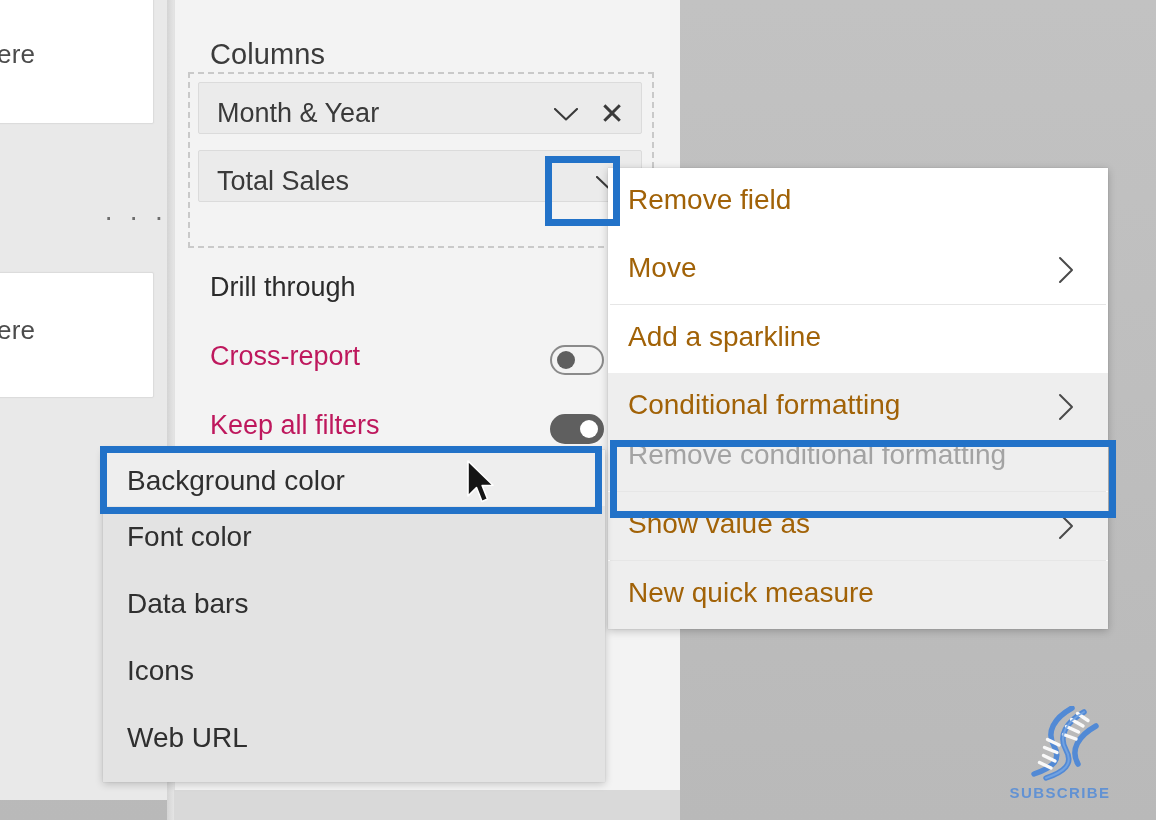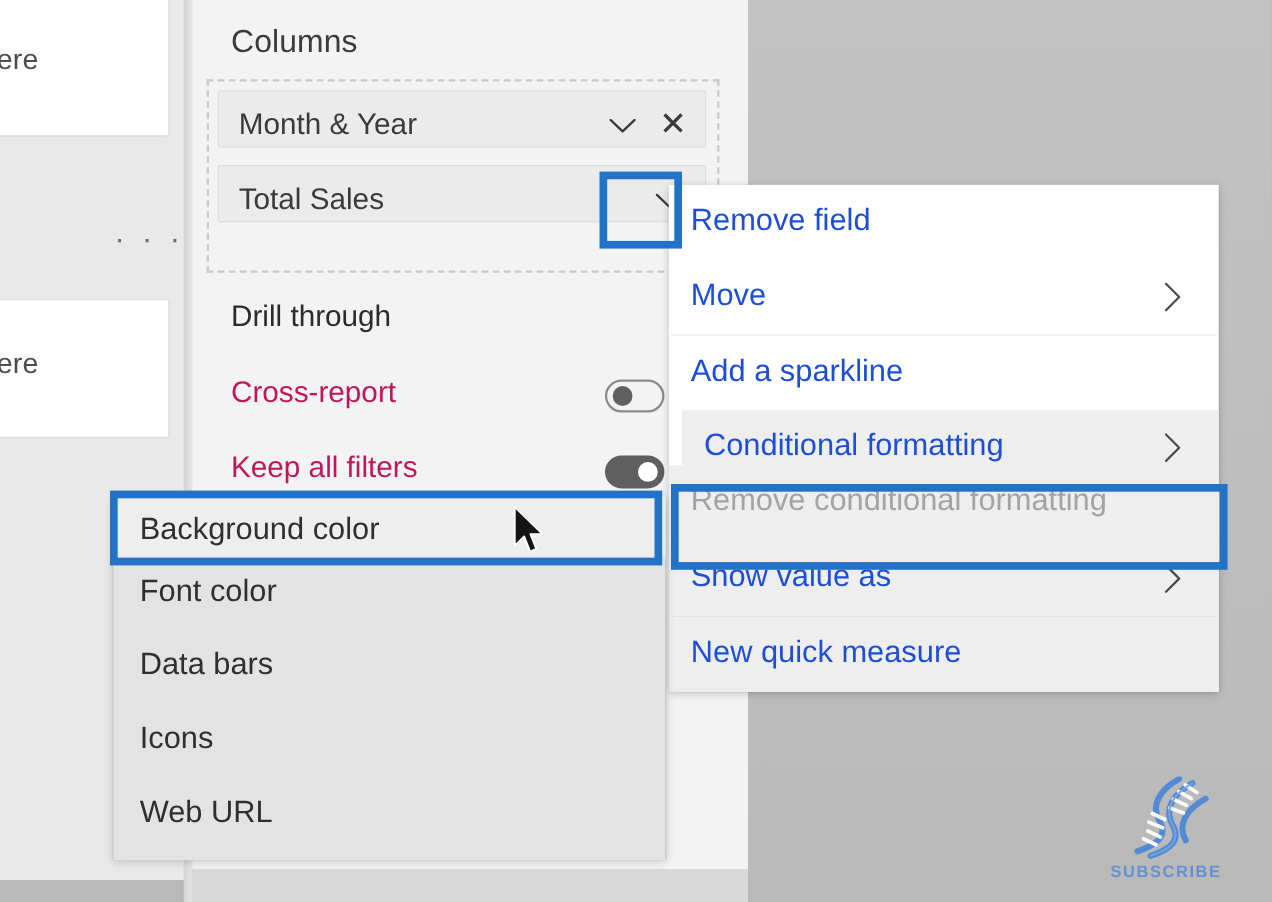--- a/index.html
+++ b/index.html
@@ -71,21 +71,21 @@
   
   .fields-pane {
     position: absolute;
     left: 174px; top: 0;
     width: 506px; height: 820px;
     background: #f3f3f3;
     box-shadow: 1px 0 0 #e2e2e2 inset;
   }
   .pane-title {
     position: absolute;
-    left: 36px; top: 22px;
+    left: 36px; top: 38px;
     font-size: 29px;
     color: #3b3b3b;
     letter-spacing: .1px;
   }
 
   .well {
     position: absolute;
     left: 14px; top: 72px;
     width: 466px; height: 176px;
     border: 2px dashed #c9c9c9;
@@ -188,35 +188,35 @@
   }
   .cm-item {
     position: relative;
     height: 68px;
     box-sizing: border-box;
   }
   .cm-item .cm-label {
     position: absolute;
     left: 20px; top: 16px;
     font-size: 28px;
-    color: #1d4ed8;
+    color: #a16207;
     white-space: nowrap;
   }
   .cm-item.disabled .cm-label { color: #a3a3a3; }
   .cm-item .cm-arrow {
     position: absolute;
     right: 34px; top: 20px;
     width: 16px; height: 28px;
   }
   .cm-sep {
     height: 1px;
     background: #e6e6e6;
     margin: 0 2px;
   }
-  #cm-conditional { background: #eeeeee; height: 50px; margin-left: 12px; }
+  #cm-conditional { background: #eeeeee; height: 50px; }
   #cm-remove-cf, #cm-show-value, #cm-new-measure { background: #eeeeee; }
 
   
   .hl-conditional {
     position: absolute;
     left: 610px; top: 440px;
     width: 506px; height: 78px;
     border: 7px solid #2272c8;
     box-sizing: border-box;
     z-index: 45;

